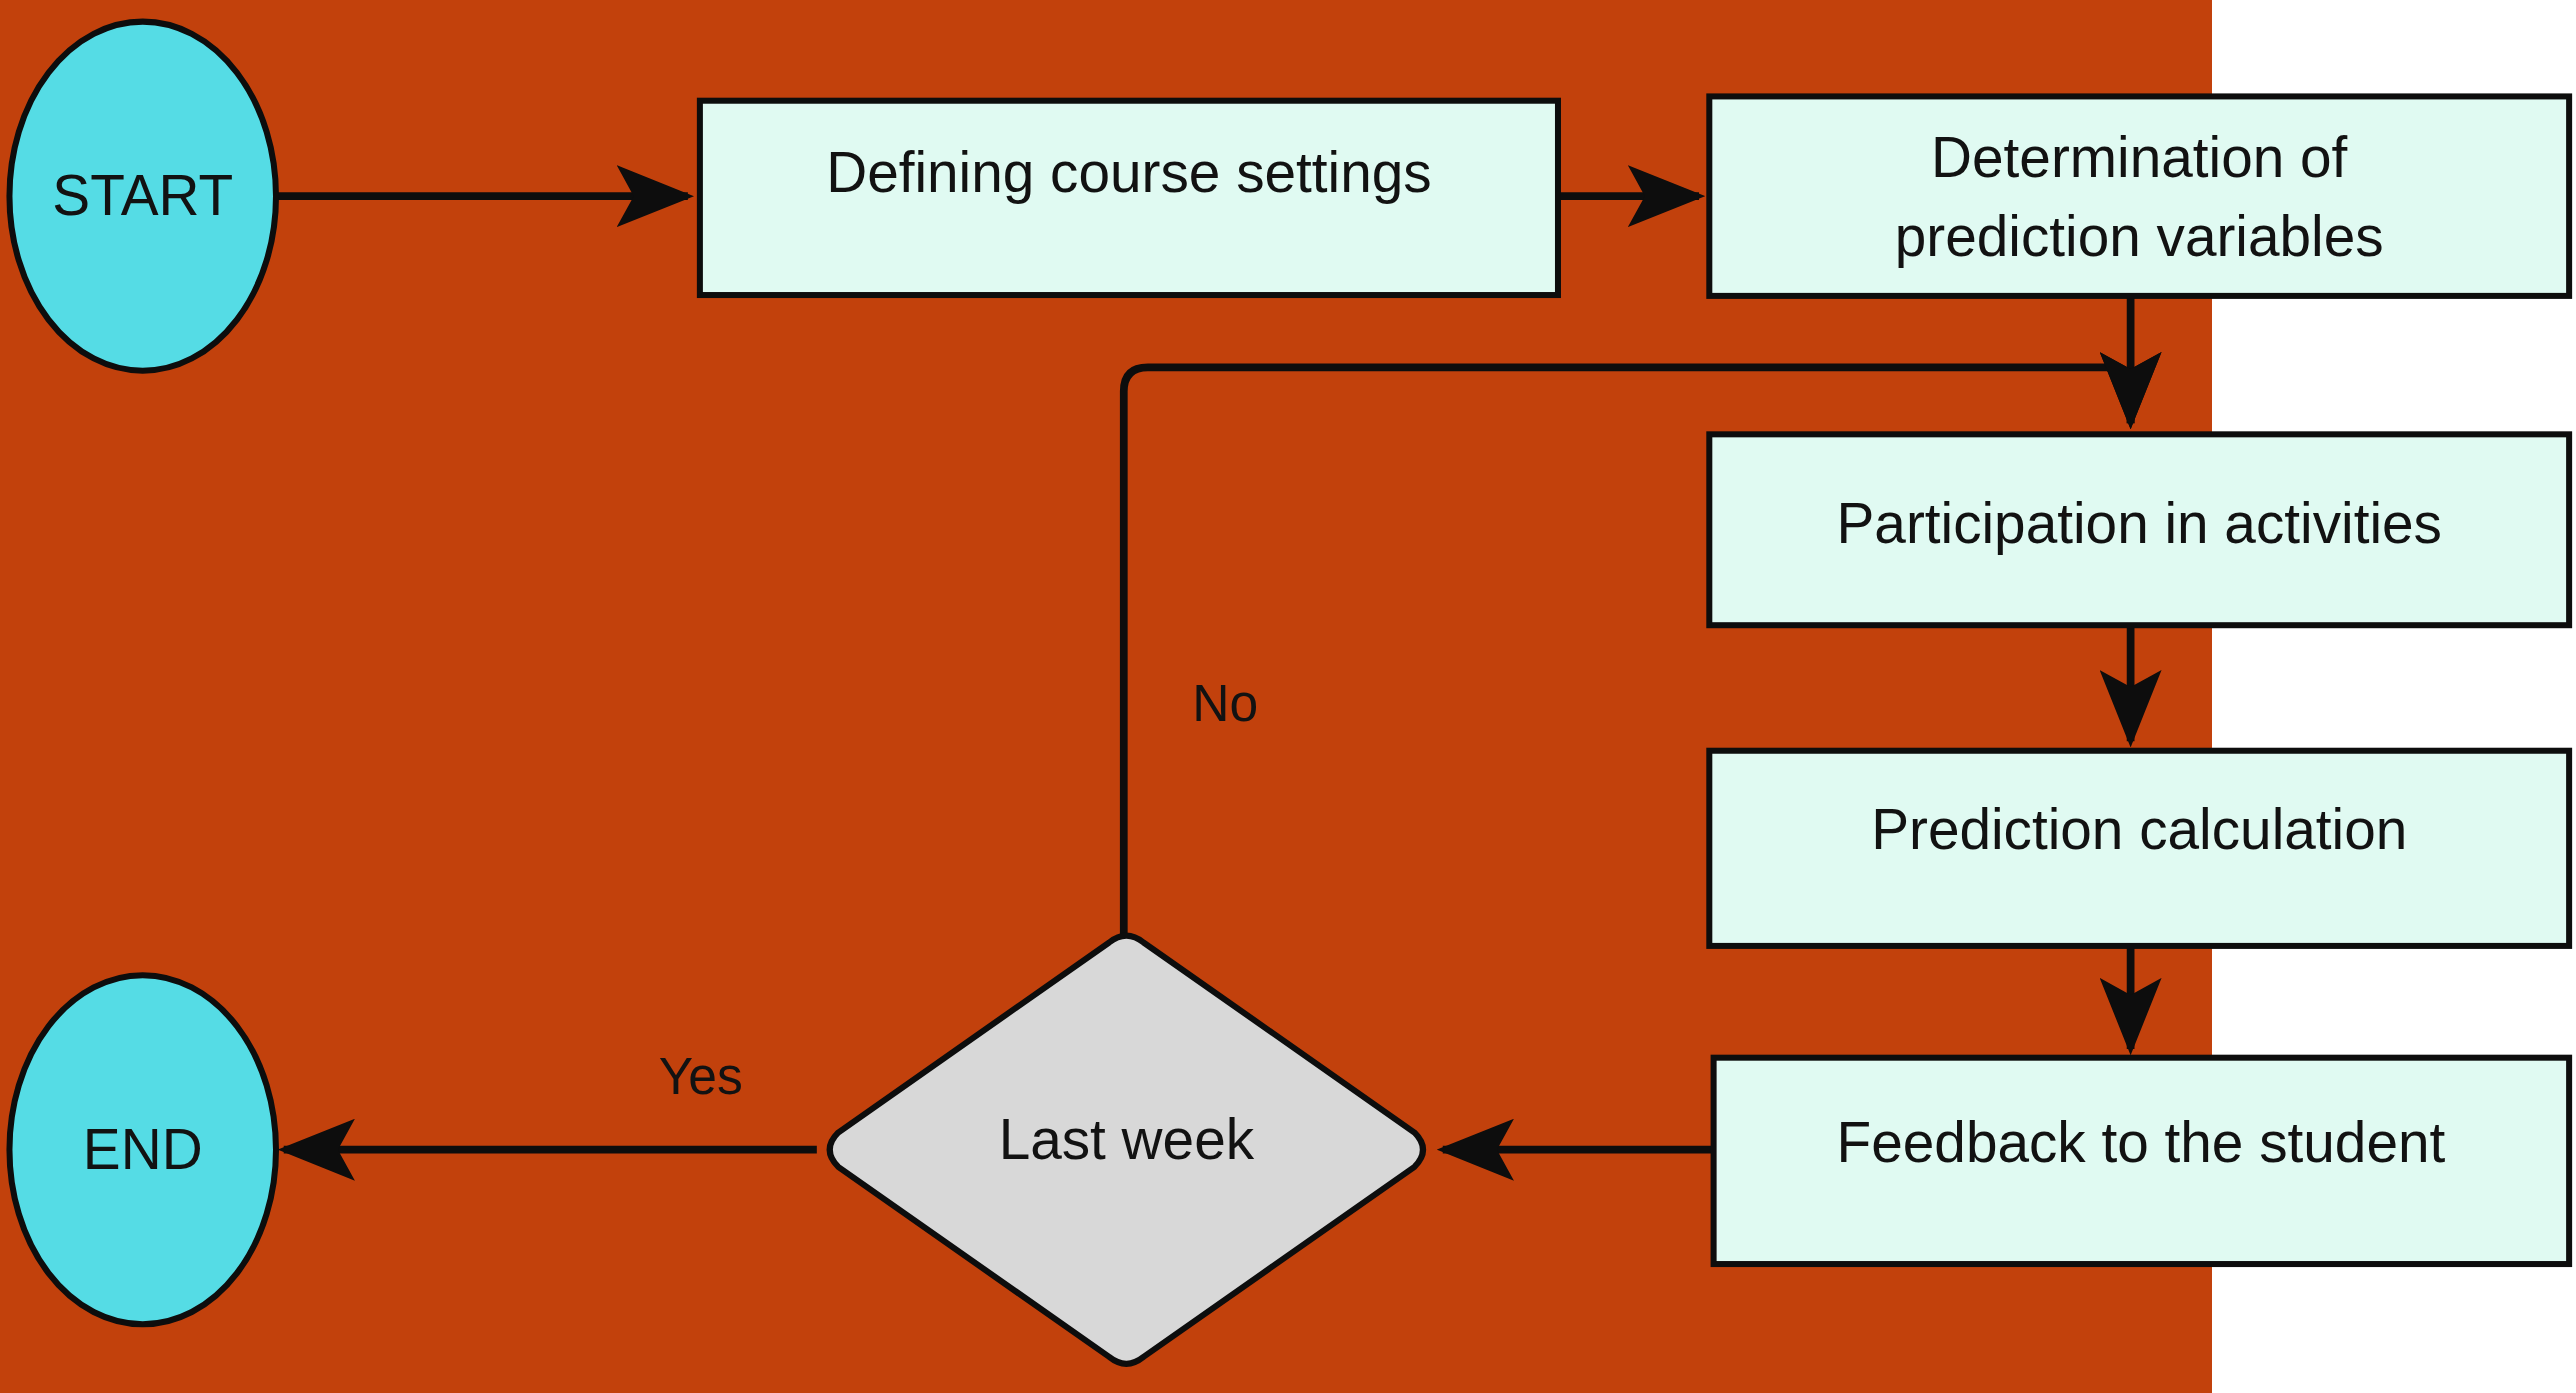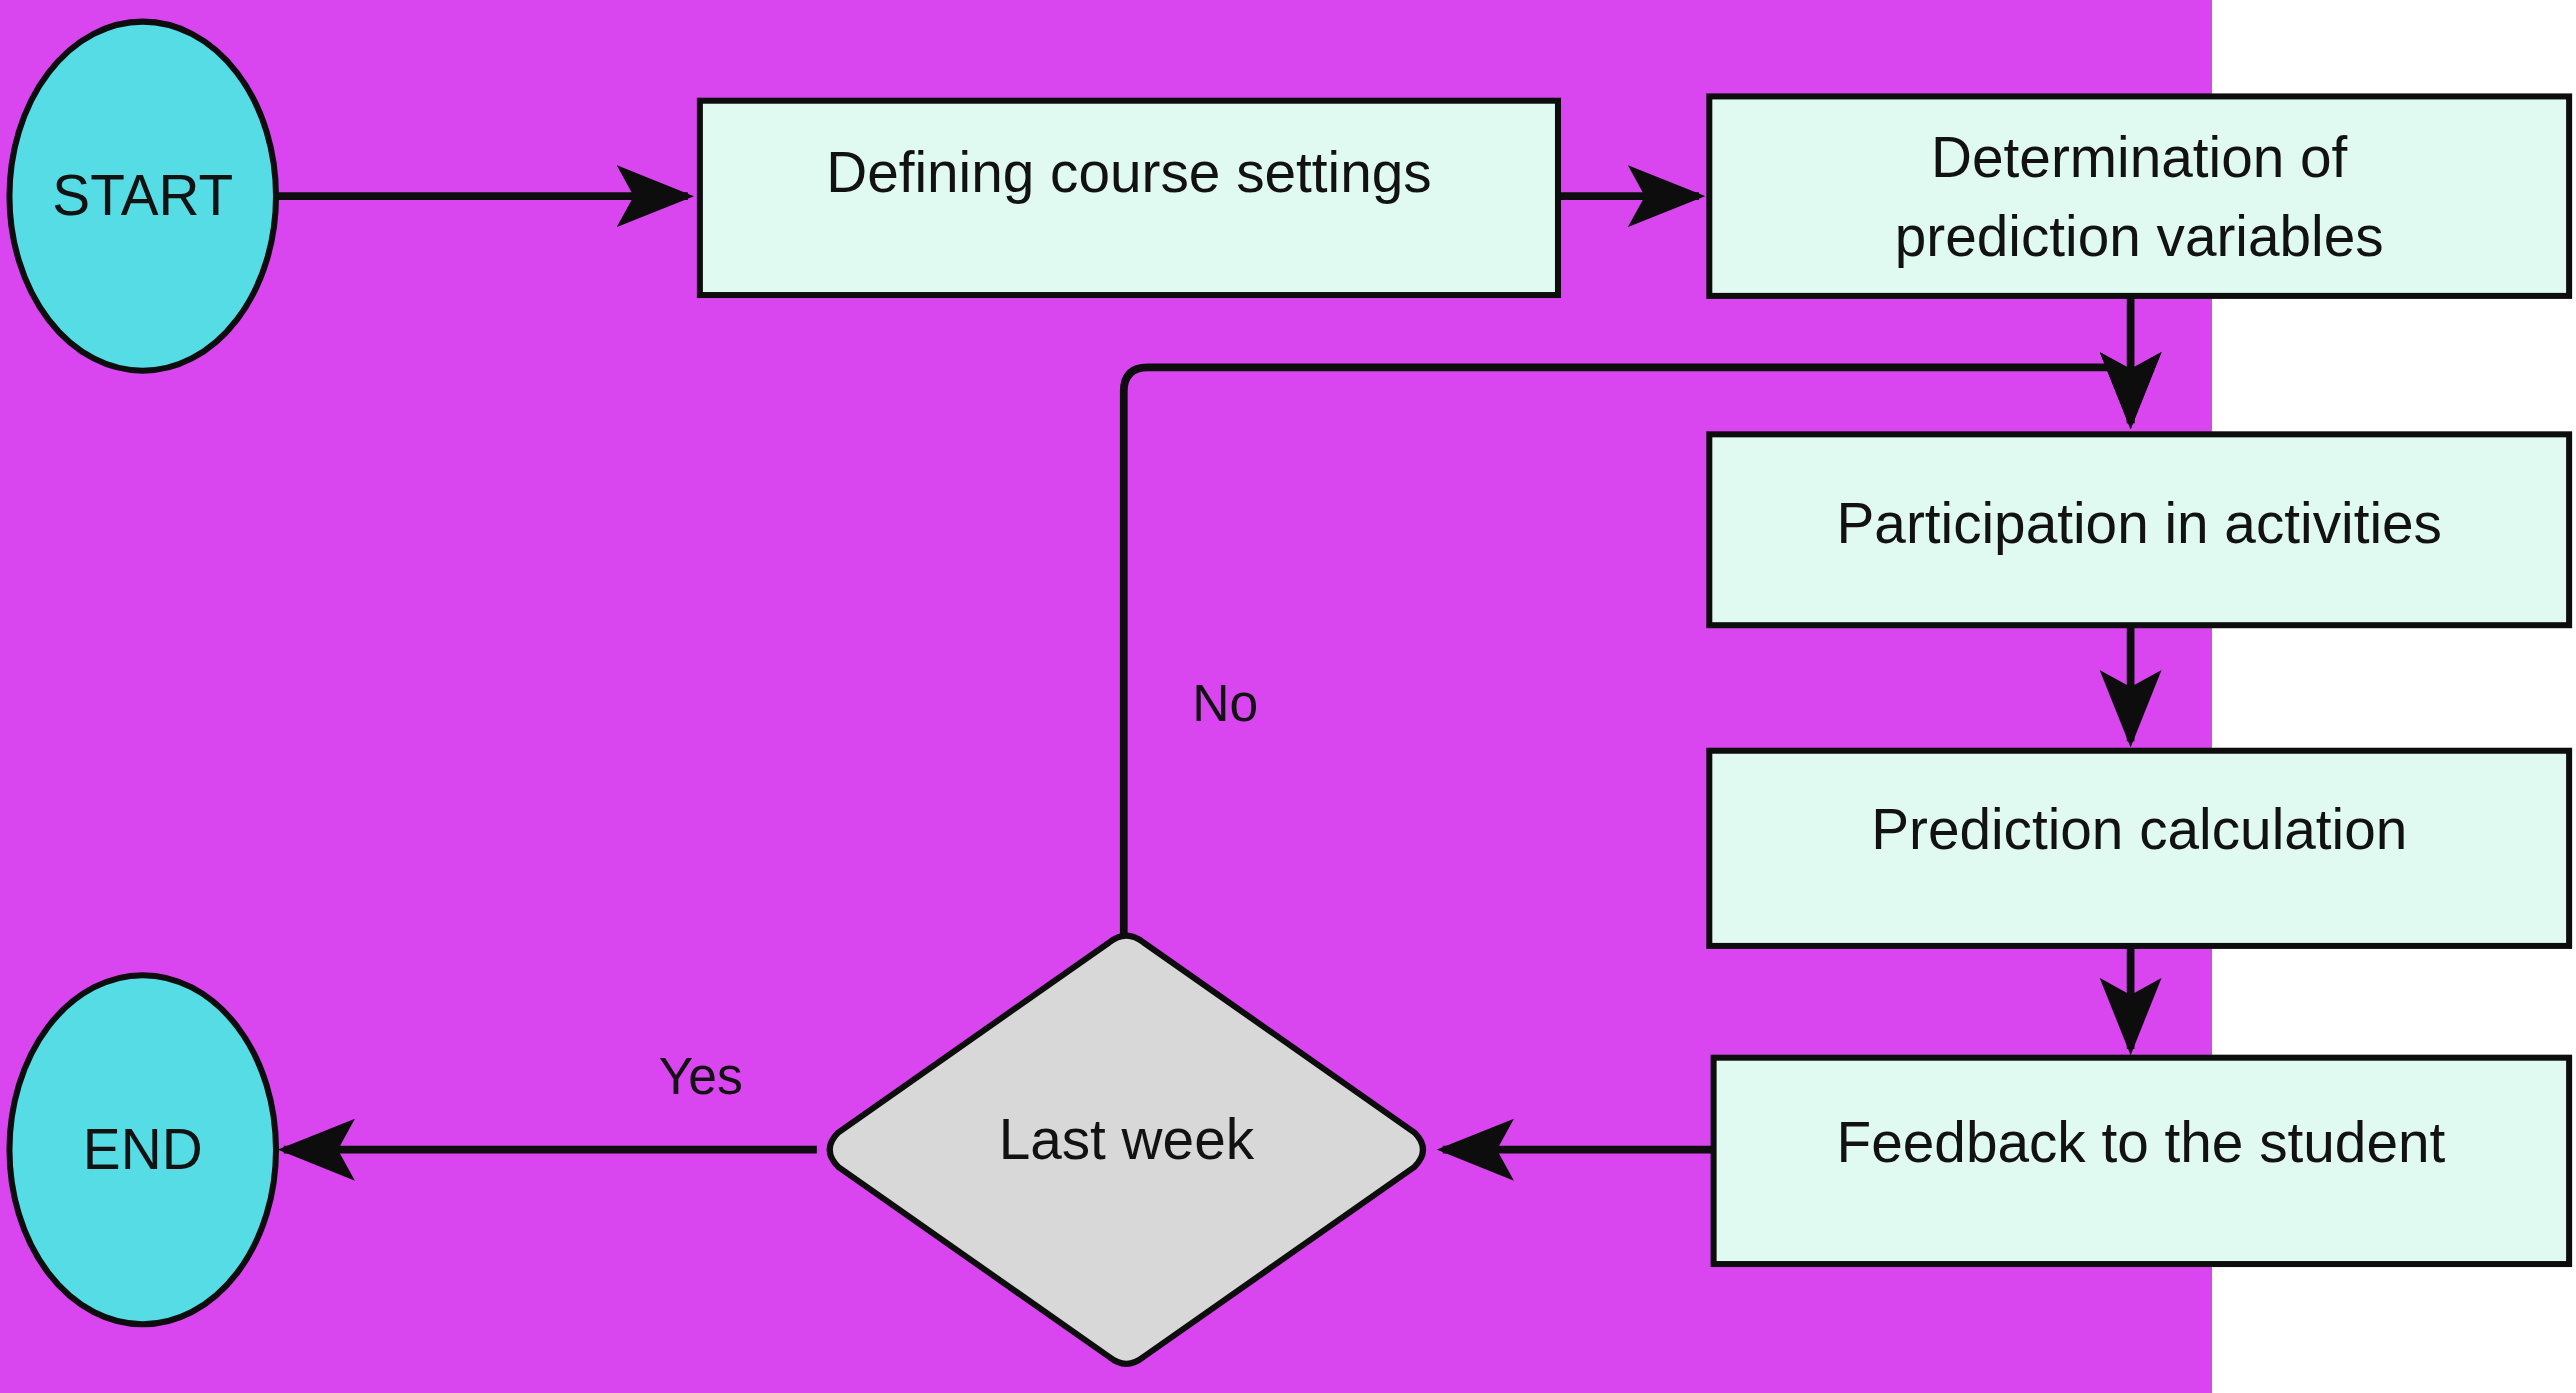--- a/index.html
+++ b/index.html
@@ -10,21 +10,21 @@
   body {
     width: 2576px;
     height: 1394px;
     font-family: "Liberation Sans", sans-serif;
     overflow: hidden;
   }
   #flowchart-root {
     position: relative;
     width: 2212px;
     height: 1394px;
-    background: #d946ef;
+    background: #c2410c;
   }
   svg.diagram {
     display: block;
     width: 2576px;
     height: 1394px;
   }
   .node-label {
     font-family: "Liberation Sans", sans-serif;
     font-size: 66px;
     fill: #121212;

